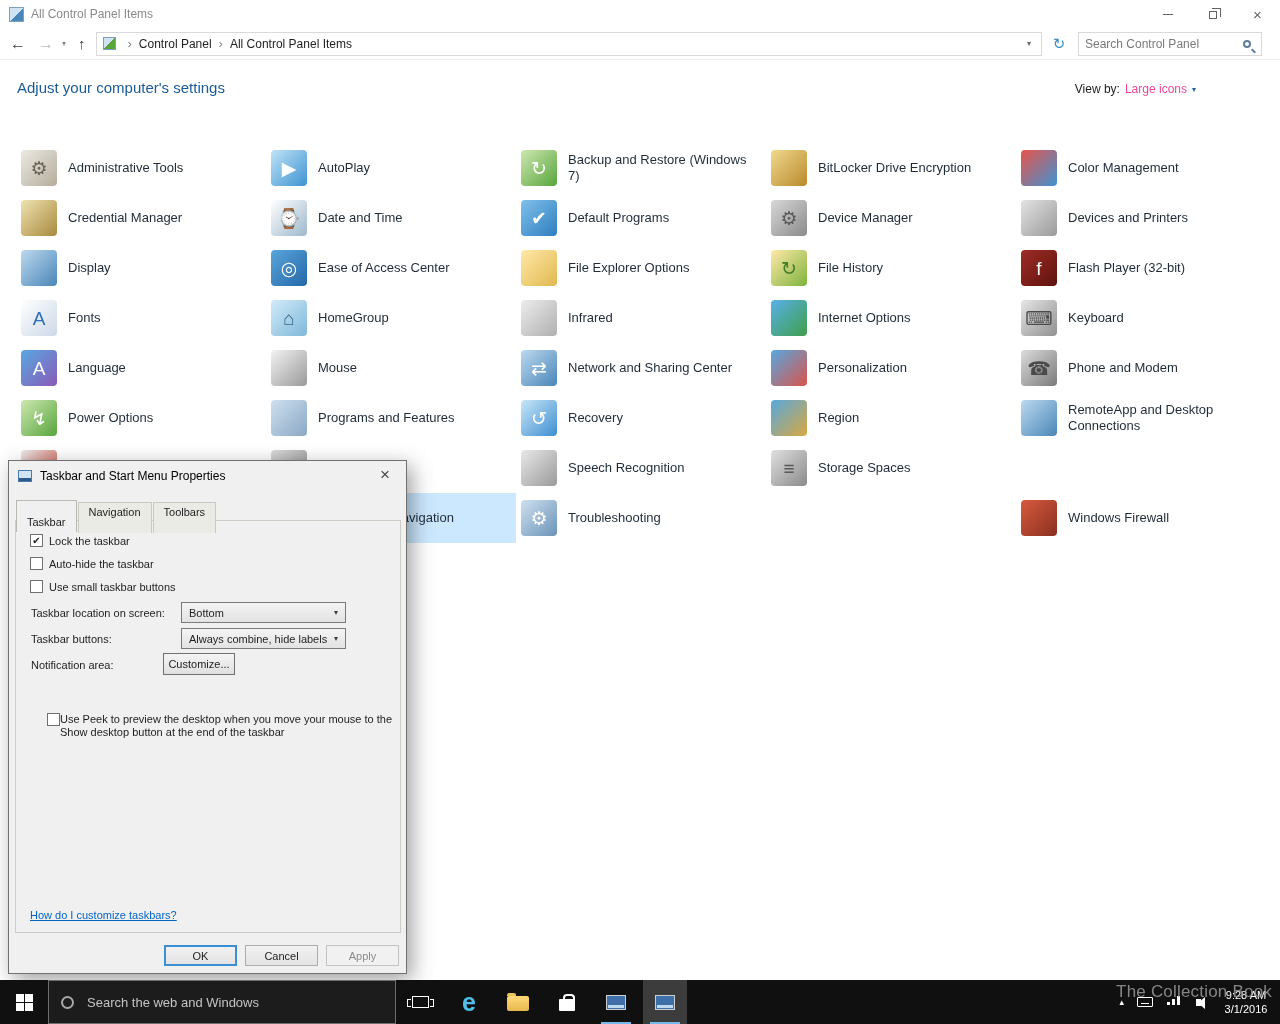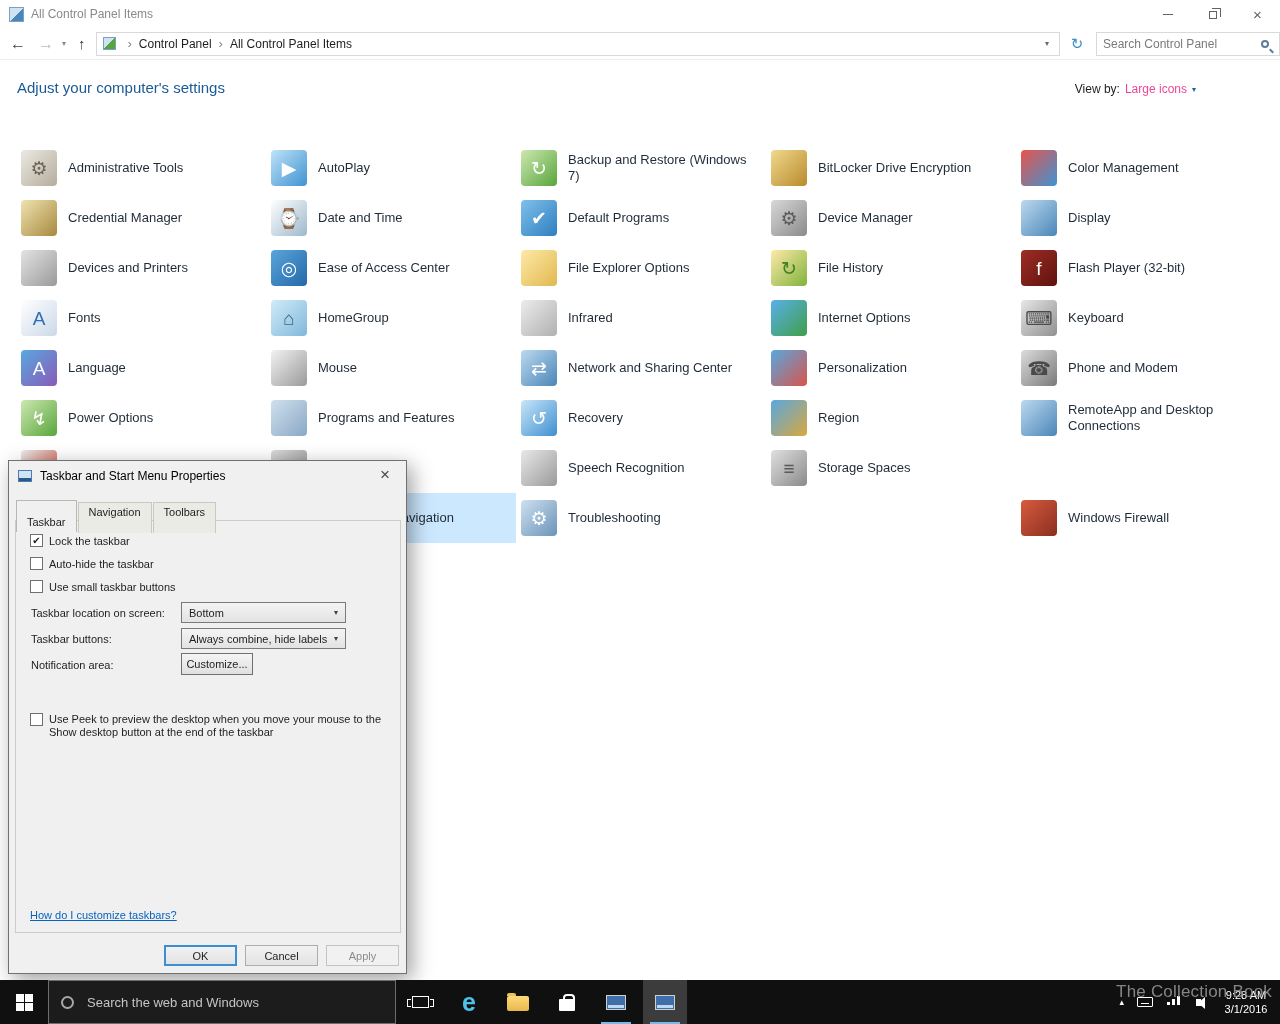--- a/index.html
+++ b/index.html
@@ -22,21 +22,21 @@
 .nav-back{margin-left:10px;font-size:16px;color:#3f3f3f}
 .nav-fwd{margin-left:12px;font-size:16px;color:#bdbdbd}
 .nav-caret{margin-left:8px;font-size:8px;color:#8a8a8a}
 .nav-up{margin-left:12px;margin-right:10px;font-size:15px;color:#3f3f3f}
 .breadcrumb-box{height:24px;border:1px solid #d9d9d9;background:#fff;display:flex;align-items:center;flex:1;padding:0 6px;font-size:12px}
 .crumb-icon{width:13px;height:13px;border:1px solid #7aa0c4;background:linear-gradient(135deg,#cfe3f2 0 50%,#58a53c 50% 100%);flex:0 0 13px;margin-right:5px}
 .crumb-sep{color:#8a8a8a;margin:0 7px;font-size:13px}
 .crumb{color:#1e1e1e;white-space:nowrap}
 .crumb-dropdown{margin-left:auto;font-size:8px;color:#6a6a6a;padding:0 4px}
 .nav-refresh{width:26px;height:24px;display:flex;align-items:center;justify-content:center;color:#3a8fc8;font-size:15px;margin:0 6px 0 4px;border:1px solid transparent}
-.nav-search{width:184px;height:24px;border:1px solid #d9d9d9;display:flex;align-items:center;padding:0 6px;background:#fff}
+.nav-search{width:184px;height:24px;border:1px solid #d9d9d9;display:flex;align-items:center;margin-right:18px;padding:0 6px;background:#fff}
 .nav-search input{border:none;outline:none;flex:1;font-size:12px;color:#1e1e1e;font-family:inherit;background:transparent}
 .nav-search input::placeholder{color:#7a7a7a}
 .magnifier{width:8px;height:8px;border:2px solid #5f7c98;border-radius:50%;position:relative;flex:0 0 8px;margin-right:4px}
 .magnifier::after{content:"";position:absolute;width:5px;height:2px;background:#5f7c98;transform:rotate(45deg);left:6px;top:8px}
 
 
 .page-title{position:absolute;top:79px;left:17px;font-size:15px;color:#1a5a96}
 .view-by{position:absolute;top:82px;right:84px;font-size:12px;color:#1e1e1e;display:flex;align-items:center;gap:5px}
 .view-by-value{color:#ec4899}
 .view-by-arrow{font-size:8px;color:#1e62a8}
@@ -58,22 +58,22 @@
 .dlg-tabs{position:absolute;left:7px;top:41px;display:flex;z-index:3}
 .dlg-tab{padding:3px 10px;border:1px solid #c9c9c3;border-bottom:none;background:#ebebe6;margin-right:1px;color:#1e1e1e}
 .dlg-tab.active{background:#f0f0f0;position:relative;top:-2px;padding-top:15px;padding-bottom:4px;margin-bottom:-1px;border-color:#b8b8b2}
 .dlg-page{position:absolute;left:6px;top:59px;width:386px;height:413px;border:1px solid #cdcdc7;background:#f0f0f0}
 .chk-row{position:absolute;left:21px;display:flex;align-items:center;gap:6px}
 .chk{width:13px;height:13px;border:1px solid #707070;background:#fff;display:inline-flex;align-items:center;justify-content:center;font-size:10px;color:#1e1e1e;flex:0 0 13px}
 .chk-label{color:#1e1e1e}
 .fld-label{position:absolute;left:22px;color:#1e1e1e}
 .dlg-select{position:absolute;left:172px;width:165px;height:21px;border:1px solid #7a7a7a;background:linear-gradient(#f4f4f4,#e3e3e3);display:flex;align-items:center;padding:0 7px;color:#1e1e1e}
 .sel-arrow{margin-left:auto;font-size:8px;color:#3f3f3f}
-.dlg-smallbtn{position:absolute;left:172px;width:72px;height:22px;border:1px solid #707070;background:linear-gradient(#f4f4f4,#e0e0e0);display:flex;align-items:center;justify-content:center;color:#1e1e1e}
-.peek-row{position:absolute;left:21px;top:252px;display:flex;gap:6px;width:352px}
+.dlg-smallbtn{position:absolute;left:154px;width:72px;height:22px;border:1px solid #707070;background:linear-gradient(#f4f4f4,#e0e0e0);display:flex;align-items:center;justify-content:center;color:#1e1e1e}
+.peek-row{position:absolute;left:38px;top:252px;display:flex;width:352px}
 .peek-text{color:#1e1e1e;line-height:13px}
 .dlg-link{position:absolute;left:21px;top:448px;color:#0563c1;text-decoration:underline}
 .dlg-btn{position:absolute;top:484px;width:73px;height:21px;display:flex;align-items:center;justify-content:center;border:1px solid #adadad;background:linear-gradient(#f2f2f2,#e3e3e3);color:#1e1e1e}
 .dlg-btn.ok{left:155px;border:2px solid #3d8fd4}
 .dlg-btn.cancel{left:236px}
 .dlg-btn.apply{left:317px;color:#8a8a8a;border-color:#c3c3c3;background:#f1f1f1}
 
 
 .taskbar{position:absolute;left:0;bottom:0;width:100%;height:44px;background:#101010;display:flex;align-items:stretch;z-index:60}
 .start-button{width:48px;display:flex;align-items:center;justify-content:center}
@@ -188,26 +188,26 @@
       </div>
       <div class="cp-item">
         <div class="cp-icon" style="background: linear-gradient(135deg, rgb(127, 192, 234), rgb(47, 127, 192)); color: rgb(255, 255, 255);">✔</div>
         <div class="cp-label">Default Programs</div>
       </div>
       <div class="cp-item">
         <div class="cp-icon" style="background: linear-gradient(135deg, rgb(216, 216, 216), rgb(138, 138, 138)); color: rgb(90, 90, 90);">⚙</div>
         <div class="cp-label">Device Manager</div>
       </div>
       <div class="cp-item">
+        <div class="cp-icon" style="background: linear-gradient(135deg, rgb(227, 227, 227), rgb(154, 154, 154));"></div>
+        <div class="cp-label">Devices and Printers</div>
+      </div>
+      <div class="cp-item">
         <div class="cp-icon" style="background: linear-gradient(135deg, rgb(188, 217, 239), rgb(74, 134, 184));"></div>
         <div class="cp-label">Display</div>
-      </div>
-      <div class="cp-item">
-        <div class="cp-icon" style="background: linear-gradient(135deg, rgb(227, 227, 227), rgb(154, 154, 154));"></div>
-        <div class="cp-label">Devices and Printers</div>
       </div>
       <div class="cp-item">
         <div class="cp-icon" style="background: linear-gradient(135deg, rgb(90, 165, 220), rgb(36, 104, 168)); color: rgb(255, 255, 255);">◎</div>
         <div class="cp-label">Ease of Access Center</div>
       </div>
       <div class="cp-item">
         <div class="cp-icon" style="background: linear-gradient(135deg, rgb(255, 233, 168), rgb(224, 184, 79));"></div>
         <div class="cp-label">File Explorer Options</div>
       </div>
       <div class="cp-item">

